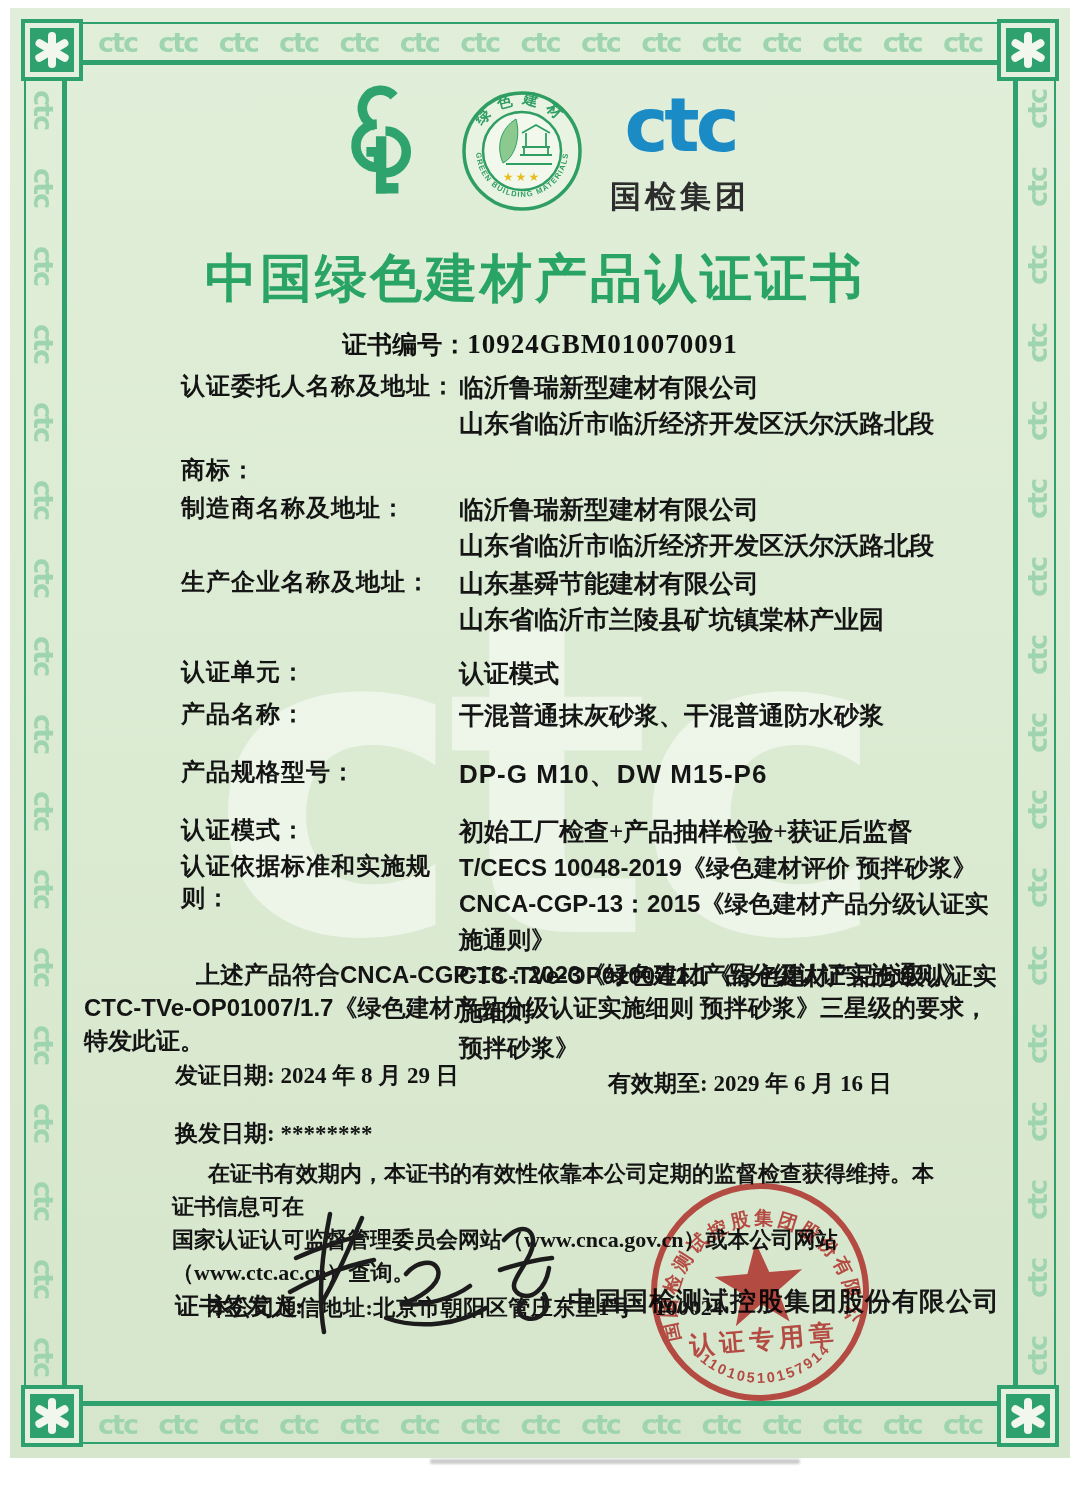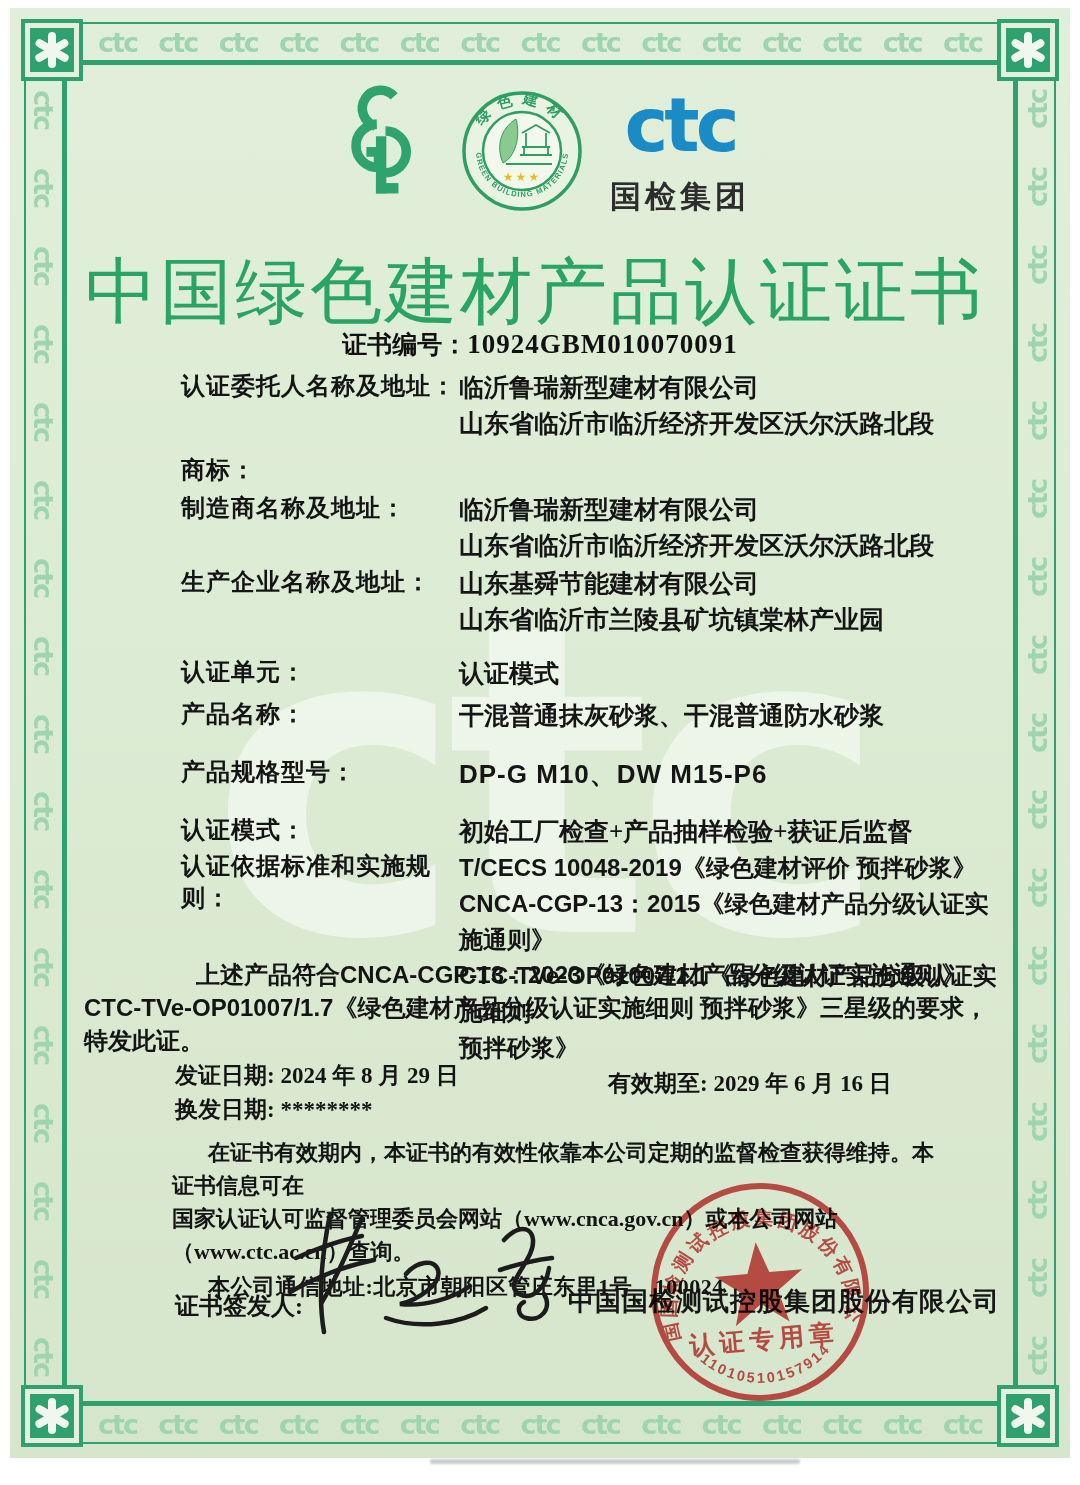--- a/index.html
+++ b/index.html
@@ -38,38 +38,38 @@
     color:rgba(255,255,255,0.50);letter-spacing:-18px;pointer-events:none;}
   
   .logos{position:absolute;left:0;right:0;top:74px;display:flex;justify-content:center;
     align-items:center;gap:26px;z-index:1;}
   .ctcblock{display:flex;flex-direction:column;align-items:center;margin-top:10px;}
   .ctcword{font-family:"DejaVu Sans",sans-serif;font-weight:bold;font-size:74px;line-height:.85;
     color:#1b8bc6;letter-spacing:-4px;}
   .ctcsub{font-family:"Liberation Sans",sans-serif;font-weight:900;font-size:31px;color:#2d2d2d;
     letter-spacing:4px;margin-top:20px;}
   .title{position:absolute;left:0;right:10px;top:236px;text-align:center;z-index:1;
-    font-weight:400;font-size:72px;color:#2aa465;letter-spacing:3px;}
+    font-weight:700;font-size:52px;color:#2aa465;letter-spacing:3px;}
   .certno{position:absolute;left:0;right:0;top:320px;text-align:center;z-index:1;
     font-weight:bold;font-size:25px;color:#111;}
   .certno .num{font-size:27px;letter-spacing:1px;}
   
   .frow{position:absolute;left:165px;right:70px;display:flex;z-index:1;margin-left:6px;}
   .flabel{width:278px;flex:none;font-weight:bold;font-size:24px;color:#141414;letter-spacing:1px;}
   .fvalue{flex:1;font-weight:bold;font-size:25px;color:#151515;line-height:36px;}
   .fvalue.sans{font-family:"Liberation Sans",sans-serif;font-size:24px;letter-spacing:0;}
   .fvalue.mono{font-family:"Liberation Sans",sans-serif;font-size:26px;letter-spacing:1px;}
   
   .statement{position:absolute;left:74px;width:940px;z-index:1;
     font-family:"Liberation Sans",sans-serif;font-weight:bold;font-size:24px;color:#141414;line-height:33px;}
   .statement .l1{text-indent:112px;}
   .dates{position:absolute;z-index:1;font-weight:bold;font-size:23px;color:#141414;}
   .notice{position:absolute;left:162px;width:775px;z-index:1;font-weight:bold;font-size:22px;
     color:#141414;line-height:33px;}
-  .notice .ind{text-indent:36px;}
+  .notice .ind{text-indent:36px;margin-top:21px;}
   .addr{margin-top:2px;text-indent:36px;letter-spacing:.5px;}
   
   .signer{position:absolute;left:165px;top:1282px;font-weight:bold;font-size:24px;color:#141414;z-index:1;}
   .company{position:absolute;left:558px;top:1276px;font-weight:bold;font-size:26px;color:#161616;
     letter-spacing:1px;z-index:1;}
   .sig{position:absolute;left:268px;top:1198px;z-index:2;}
   .seal{position:absolute;left:628px;top:1162px;z-index:4;mix-blend-mode:multiply;
     transform:rotate(-5deg);opacity:.92;}
   .fineprint{position:absolute;left:430px;top:1459px;width:370px;height:5px;z-index:5;
     background:rgba(110,110,110,.35);filter:blur(1.2px);border-radius:2px;}
@@ -287,21 +287,21 @@
   <div class="statement" style="top:950px">
     <div class="l1">上述产品符合CNCA-CGP-13：2023《绿色建材产品分级认证实施通则》</div>
     <div>CTC-TVe-OP01007/1.7《绿色建材产品分级认证实施细则 预拌砂浆》三星级的要求，</div>
     <div>特发此证。</div>
   </div>
 
   <div class="dates" style="left:165px;top:1052px">
     <span>发证日期:</span>
     <span>2024 年 8 月 29 日</span>
   </div>
-  <div class="dates" style="left:165px;top:1086px">
+  <div class="dates" style="left:165px;top:1110px">
     <span>换发日期:</span>
     <span>********</span>
   </div>
   <div class="dates" style="left:598px;top:1060px">
     <span>有效期至:</span>
     <span>2029 年 6 月 16 日</span>
   </div>
 
   <div class="notice" style="top:1128px">
     <div class="ind">在证书有效期内，本证书的有效性依靠本公司定期的监督检查获得维持。本证书信息可在</div>

